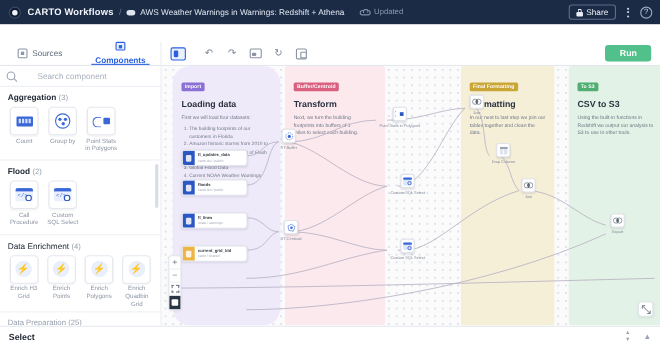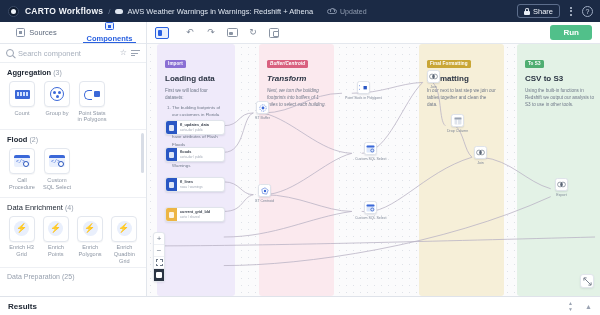--- a/index.html
+++ b/index.html
@@ -70,21 +70,21 @@
   .share-label { font-size: 7.5px; color: #eef2f8; font-weight: normal; }
   .kebab { display:flex; flex-direction:column; gap:1.5px; cursor:pointer; padding: 2px 3px; }
   .kebab i { width: 2px; height: 2px; border-radius:50%; background:#c6d0e0; display:block; }
   .help-circle {
     width: 11px; height: 11px; border-radius:50%; border:1px solid #9fadc4;
     display:flex; align-items:center; justify-content:center;
     font-size: 7px; color:#cdd7e6; cursor:pointer; line-height:1;
   }
 
   
-  .body { flex: 1; display: flex; min-height: 0; position: relative; }
+  .body { flex: 1; display: flex; min-height: 0; position: relative; margin-top: 16px; }
 
   
   .sidebar {
     width: 147px; flex: 0 0 147px;
     background: #fff; border-right: 1px solid #e2e6ec;
     display: flex; flex-direction: column; min-height: 0;
   }
   .tabs { display:flex; height: 22px; flex:0 0 22px; border-bottom: 1px solid #e4e8ee; }
   .tab {
     flex:1; display:flex; align-items:center; justify-content:center; gap:4px;
@@ -100,21 +100,21 @@
   }
   .tab.active .tab-ic { border-color:#2a61e0; background:#e8effd; }
   .tab-ic::after {
     content:""; position:absolute; left:2px; top:2px; width:3px; height:3px;
     background:#8a95a8;
   }
   .tab.active .tab-ic::after { background:#2a61e0; }
 
   .searchrow {
     height: 19px; flex:0 0 19px; display:flex; align-items:center;
-    padding: 0 6px; border-bottom: 1px solid #eceff3; gap: 4px;
+    padding: 0 6px; border-bottom: 1px solid #eceff3; gap: 20px;
   }
   .mag {
     width: 8px; height: 8px; border: 1.2px solid #9aa3b2; border-radius: 50%;
     position: relative; flex: 0 0 8px;
   }
   .mag::after {
     content:""; position:absolute; right:-2.5px; bottom:-1.5px; width:3.5px; height:1.2px;
     background:#9aa3b2; transform: rotate(45deg);
   }
   .search-input {
@@ -454,33 +454,33 @@
           </div>
         <div class="tb-ic">↻</div>
         <div class="tb-ic">
             <span class="tb-sq"></span>
           </div>
         <button class="run-btn">Run</button>
       </div>
 
       <div class="canvas">
 
-        <div class="zone" style="left:10px; width:78px; background:#efeafa;">
+        <div class="zone" style="left:10px; width:98px; background:#efeafa;border-radius:16px;">
           <span class="zone-tag" style="background:#8a6fd4">Import</span>
           <div class="zone-title">Loading data</div>
           <div class="zone-desc">First we will load four datasets:</div>
           <ol class="zone-list">
             <li>The building footprints of our customers in Florida</li>
             <li>Amazon historic storms from 2010 to Present that have attributes of Flash Floods</li>
             <li>Global Flood Data</li>
             <li>Current NOAA Weather Warnings</li>
           </ol>
         </div>
 
-        <div class="zone" style="left:112px; width:75px; background:#fbe9ee;font-style:italic;">
+        <div class="zone" style="left:112px; width:91px; background:#fbe9ee;">
           <span class="zone-tag" style="background:#d9607f">Buffer/Centroid</span>
           <div class="zone-title">Transform</div>
           <div class="zone-desc" style="max-width:62px">Next, we turn the building footprints into buffers of 1 miles to select each building.</div>
         </div>
 
 
         <div class="zone" style="left:272px; width:85px; background:#f6efd8;">
           <span class="zone-tag" style="background:#c9a636">Final Formatting</span>
           <div class="zone-title">Formatting</div>
           <div class="zone-desc" style="max-width:70px">In our next to last step we join our tables together and clean the data.</div>
@@ -667,21 +667,21 @@
         <div class="expand-btn">
           <svg width="9" height="9" viewBox="0 0 10 10">
               <path d="M1 1 L4 1 M1 1 L1 4 M9 9 L6 9 M9 9 L9 6 M1.5 1.5 L8.5 8.5" stroke="#5b6676" stroke-width="0.9" fill="none"></path>
             </svg>
         </div>
       </div>
     </div>
   </div>
 
   <div class="results-bar">
-    <div class="results-label">Results</div>
+    <div class="results-label">Select</div>
     <div class="results-right">
       <div class="chev-stack">
         <span>▲</span>
           <span>▼</span>
       </div>
       <div class="chev">▲</div>
     </div>
   </div>
 </div>
 

